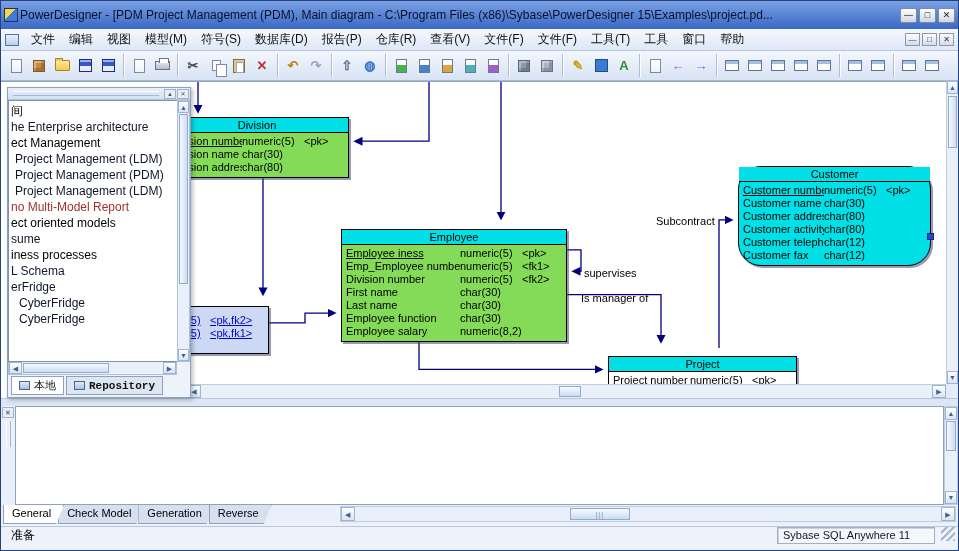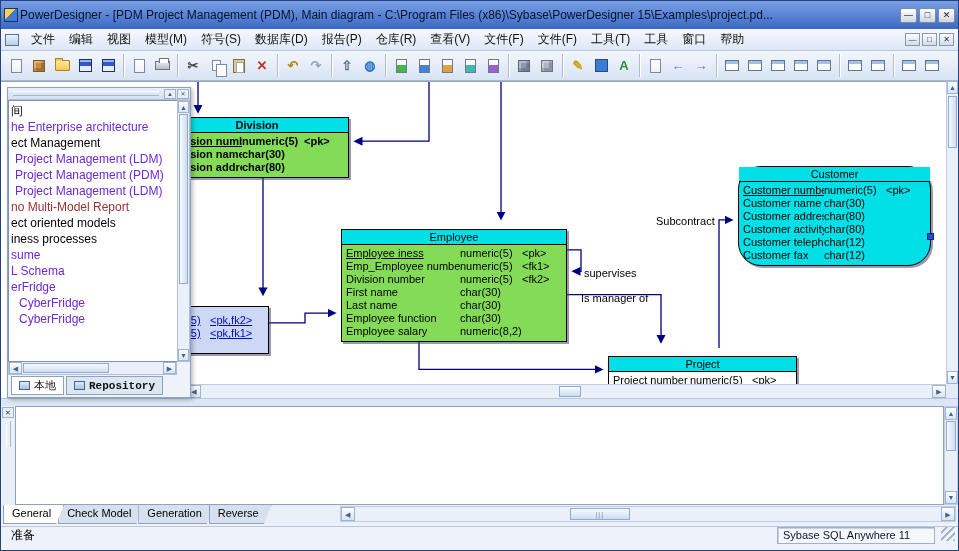--- a/index.html
+++ b/index.html
@@ -78,21 +78,21 @@
   .sb-corner{position:absolute;right:0;bottom:0;width:12px;height:14px;background:#e4ecf7;}
 
   
   .browser{position:absolute;left:6px;top:6px;width:184px;bottom:0;background:#eef2f9;border:1px solid #8fa2bd;display:flex;flex-direction:column;z-index:5;box-shadow:2px 2px 4px rgba(0,0,0,.25);}
   .bp-head{height:12px;flex:none;display:flex;align-items:center;background:linear-gradient(#e9eff9,#d3dff0);border-bottom:1px solid #b5c4da;padding:0 1px;gap:1px;}
   .bp-grip{flex:1;height:5px;border-top:1px solid #fff;border-bottom:1px solid #a8b8d0;margin:0 4px;}
   .bp-btn{width:12px;height:10px;font-size:6px;line-height:9px;text-align:center;border:1px solid #9fb0ca;background:#e8eef8;color:#456;flex:none;}
   .bp-main{flex:1;display:flex;min-height:0;}
   .blist{flex:1;background:#fff;border:1px solid #7f93ad;border-right:none;overflow:hidden;padding-top:2px;}
   .bitem{font-size:12px;line-height:16px;white-space:nowrap;overflow:hidden;}
-  .c-b{color:#6d28d9;} .c-k{color:#000;} .c-r{color:#a03030;}
+  .c-b{color:#0f172a;} .c-k{color:#000;} .c-r{color:#a03030;}
   .bp-vscroll{width:13px;flex:none;display:flex;flex-direction:column;background:#e9f0f9;border:1px solid #b0c0d8;}
   .bp-vscroll .sb-btn{height:12px;line-height:11px;}
   .bp-vthumb{margin:1px;flex:none;height:170px;background:linear-gradient(90deg,#f6fafe,#cddcf2);border:1px solid #93aacd;}
   .bp-hscroll{height:13px;flex:none;display:flex;background:#e9f0f9;border:1px solid #b0c0d8;border-top:none;margin-right:13px;}
   .bp-hscroll .sb-btn{width:13px;line-height:11px;}
   .bp-hthumb{margin:1px;width:86px;background:linear-gradient(#f6fafe,#cddcf2);border:1px solid #93aacd;flex:none;}
   .bp-tabs{height:22px;flex:none;display:flex;align-items:stretch;padding:1px 3px 2px 3px;gap:2px;}
   .ptab{display:flex;align-items:center;gap:4px;font-size:11px;padding:1px 7px;border:1px solid #8fa2bd;background:#dde6f3;color:#111;}
   .ptab.active{background:#fff;}
   .ptab-repo{font-family:"Liberation Mono",monospace;font-weight:bold;}
@@ -284,21 +284,21 @@
           <path d="M268,248 H304 V238 H333" marker-end="url(#arr)"></path>
           <path d="M428,0 V61 H355" marker-end="url(#arr)"></path>
           <path d="M500,0 V140" marker-end="url(#arr)"></path>
           <path d="M566,173 H580 V195 H573" marker-end="url(#arr)"></path>
           <path d="M566,219 H660 V267" marker-end="url(#arr)"></path>
           <path d="M718,274 V142 H730" marker-end="url(#arr)"></path>
           <path d="M418,256 V296 H600" marker-end="url(#arr)"></path>
         </g>
       </svg>
 
-      <div class="ent t-division" style="left:164px;top:35px;width:184px;font-weight:bold;">
+      <div class="ent t-division" style="left:164px;top:35px;width:184px;">
           <div class="thead">Division</div>
           <div class="tbody">
             <div class="trow">
               <span class="tn pk">Division number</span>
               <span class="tt">numeric(5)</span>
               <span class="tk">&lt;pk&gt;</span>
             </div>
             <div class="trow">
               <span class="tn">Division name</span>
               <span class="tt">char(30)</span>
@@ -443,22 +443,22 @@
       <div class="bp-main">
         <div class="blist" id="browser-list">
             <div class="bitem c-k" style="padding-left: 2px;">间</div>
             <div class="bitem c-b" style="padding-left: 2px;">he Enterprise architecture</div>
             <div class="bitem c-k" style="padding-left: 2px;">ect Management</div>
             <div class="bitem c-b" style="padding-left: 6px;">Project Management (LDM)</div>
             <div class="bitem c-b" style="padding-left: 6px;">Project Management (PDM)</div>
             <div class="bitem c-b" style="padding-left: 6px;">Project Management (LDM)</div>
             <div class="bitem c-r" style="padding-left: 2px;">no Multi-Model Report</div>
             <div class="bitem c-k" style="padding-left: 2px;">ect oriented models</div>
+            <div class="bitem c-b" style="padding-left: 2px;">sume</div>
             <div class="bitem c-k" style="padding-left: 2px;">iness processes</div>
-            <div class="bitem c-b" style="padding-left: 2px;">sume</div>
             <div class="bitem c-b" style="padding-left: 2px;">L Schema</div>
             <div class="bitem c-b" style="padding-left: 2px;">erFridge</div>
             <div class="bitem c-b" style="padding-left: 10px;">CyberFridge</div>
             <div class="bitem c-b" style="padding-left: 10px;">CyberFridge</div>
           </div>
         <div class="bp-vscroll">
           <div class="sb-btn">▲</div>
           <div class="bp-vthumb"></div>
           <div class="vfill"></div>
           <div class="sb-btn">▼</div>

